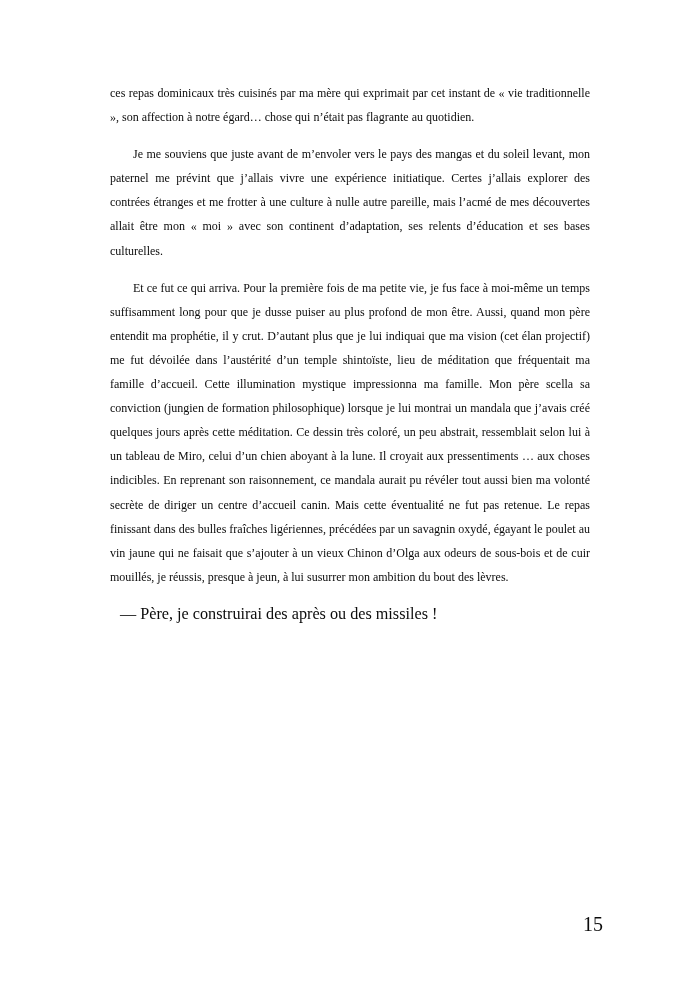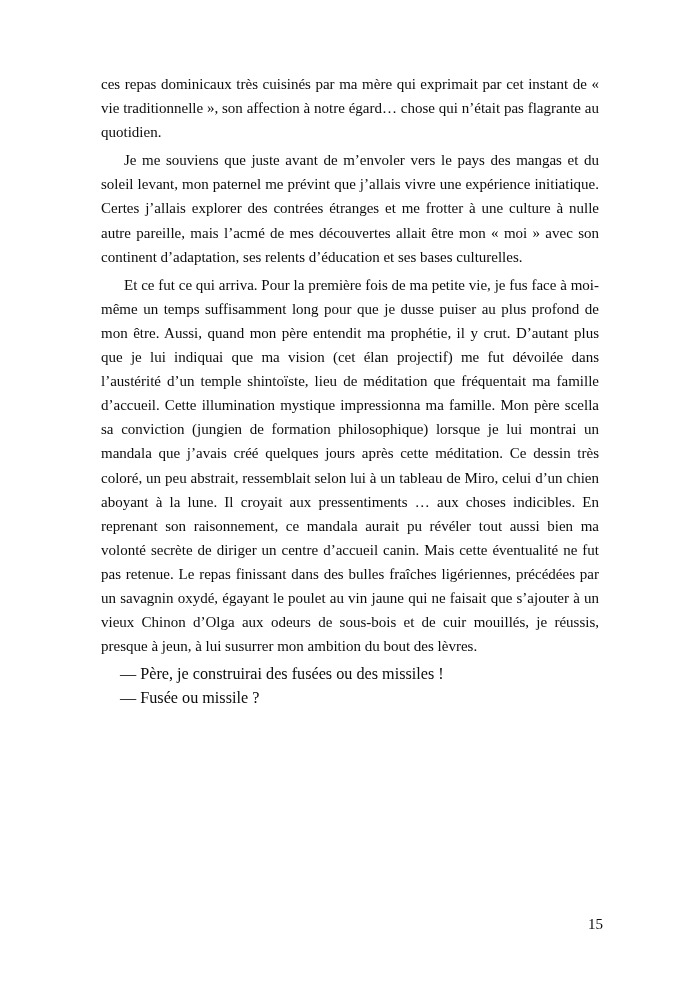--- a/index.html
+++ b/index.html
@@ -22,22 +22,22 @@
   }
 
   .text-block {
     position: absolute;
     left: 97px;
     top: 68px;
     width: 506px;
   }
 
   .para {
-    margin: 4px;
-    font-size: 15px;
+    margin: 13px;
+    font-size: 12px;
     line-height: 24.1px;
     text-align: justify;
     text-justify: inter-word;
     text-indent: 23px;
     hyphens: manual;
     -webkit-hyphens: manual;
   }
 
   .para.no-indent {
     text-indent: 0;
@@ -52,41 +52,40 @@
     text-indent: 23px;
     white-space: nowrap;
   }
 
   .page-number {
     position: absolute;
     left: 97px;
     top: 912px;
     width: 506px;
     text-align: right;
-    font-size: 15px;
+    font-size: 20px;
     line-height: 24.1px;
     font-family: "Liberation Serif", "DejaVu Serif", serif;
     color: #0b0b0b;
   }
 </style>
 </head>
 <body>
 
 <div class="page">
 
   <div class="text-block">
 
     <p class="para no-indent">ces repas dominicaux très cuisinés par ma mère qui exprimait par cet instant de « vie traditionnelle », son affection à notre égard… chose qui n’était pas flagrante au quotidien.</p>
 
     <p class="para">Je me souviens que juste avant de m’envoler vers le pays des mangas et du soleil levant, mon paternel me prévint que j’allais vivre une expérience initiatique. Certes j’allais explorer des contrées étranges et me frotter à une culture à nulle autre pareille, mais l’acmé de mes découvertes allait être mon « moi » avec son continent d’adaptation, ses relents d’éducation et ses bases culturelles.</p>
 
     <p class="para">Et ce fut ce qui arriva. Pour la première fois de ma petite vie, je fus face à moi-même un temps suffisamment long pour que je dusse puiser au plus profond de mon être. Aussi, quand mon père entendit ma prophétie, il y crut. D’autant plus que je lui indiquai que ma vision (cet élan projectif) me fut dévoilée dans l’austérité d’un temple shintoïste, lieu de méditation que fréquentait ma famille d’accueil. Cette illumination mystique impressionna ma famille. Mon père scella sa conviction (jungien de formation philosophique) lorsque je lui montrai un mandala que j’avais créé quelques jours après cette méditation. Ce dessin très coloré, un peu abstrait, ressemblait selon lui à un tableau de Miro, celui d’un chien aboyant à la lune. Il croyait aux pressentiments … aux choses indicibles. En reprenant son raisonnement, ce mandala aurait pu révéler tout aussi bien ma volonté secrète de diriger un centre d’accueil canin. Mais cette éventualité ne fut pas retenue. Le repas finissant dans des bulles fraîches ligériennes, précédées par un savagnin oxydé, égayant le poulet au vin jaune qui ne faisait que s’ajouter à un vieux Chinon d’Olga aux odeurs de sous-bois et de cuir mouillés, je réussis, presque à jeun, à lui susurrer mon ambition du bout des lèvres.</p>
 
-    <p class="dialogue">— Père, je construirai des fusées ou des missiles !</p>
+    <p class="dialogue">— Père, je construirai des après ou des missiles !</p>
 
-    <p class="dialogue">— Fusée ou missile ?</p>
 
 
   </div>
 
   <div class="page-number">15</div>
 
 </div>
 
 </body></html>

